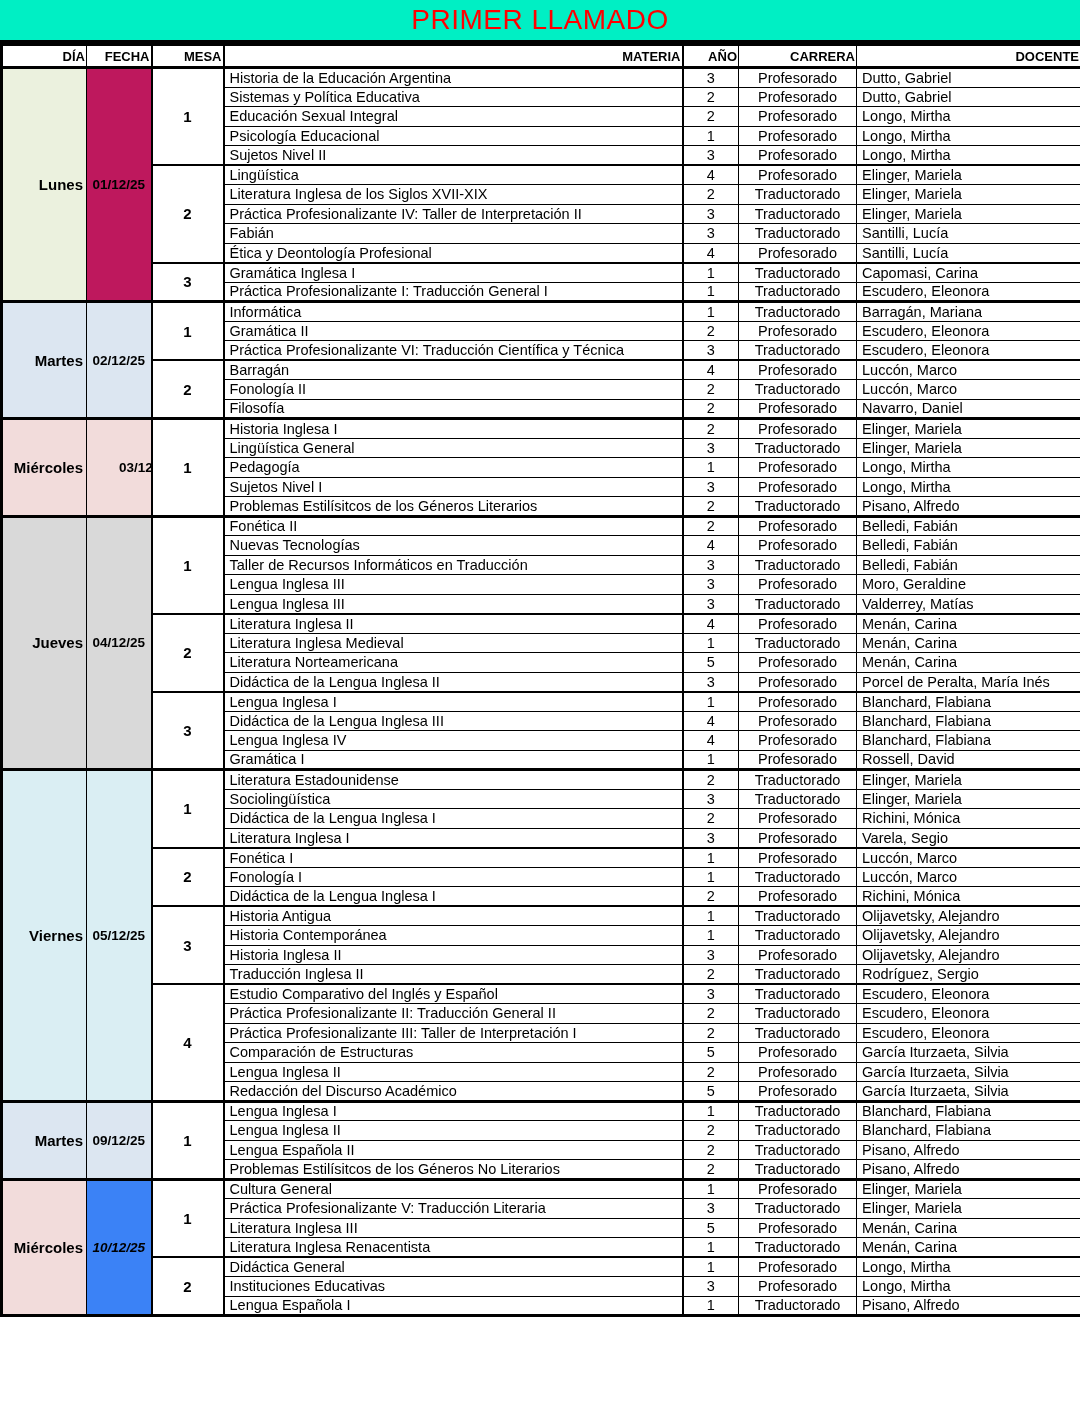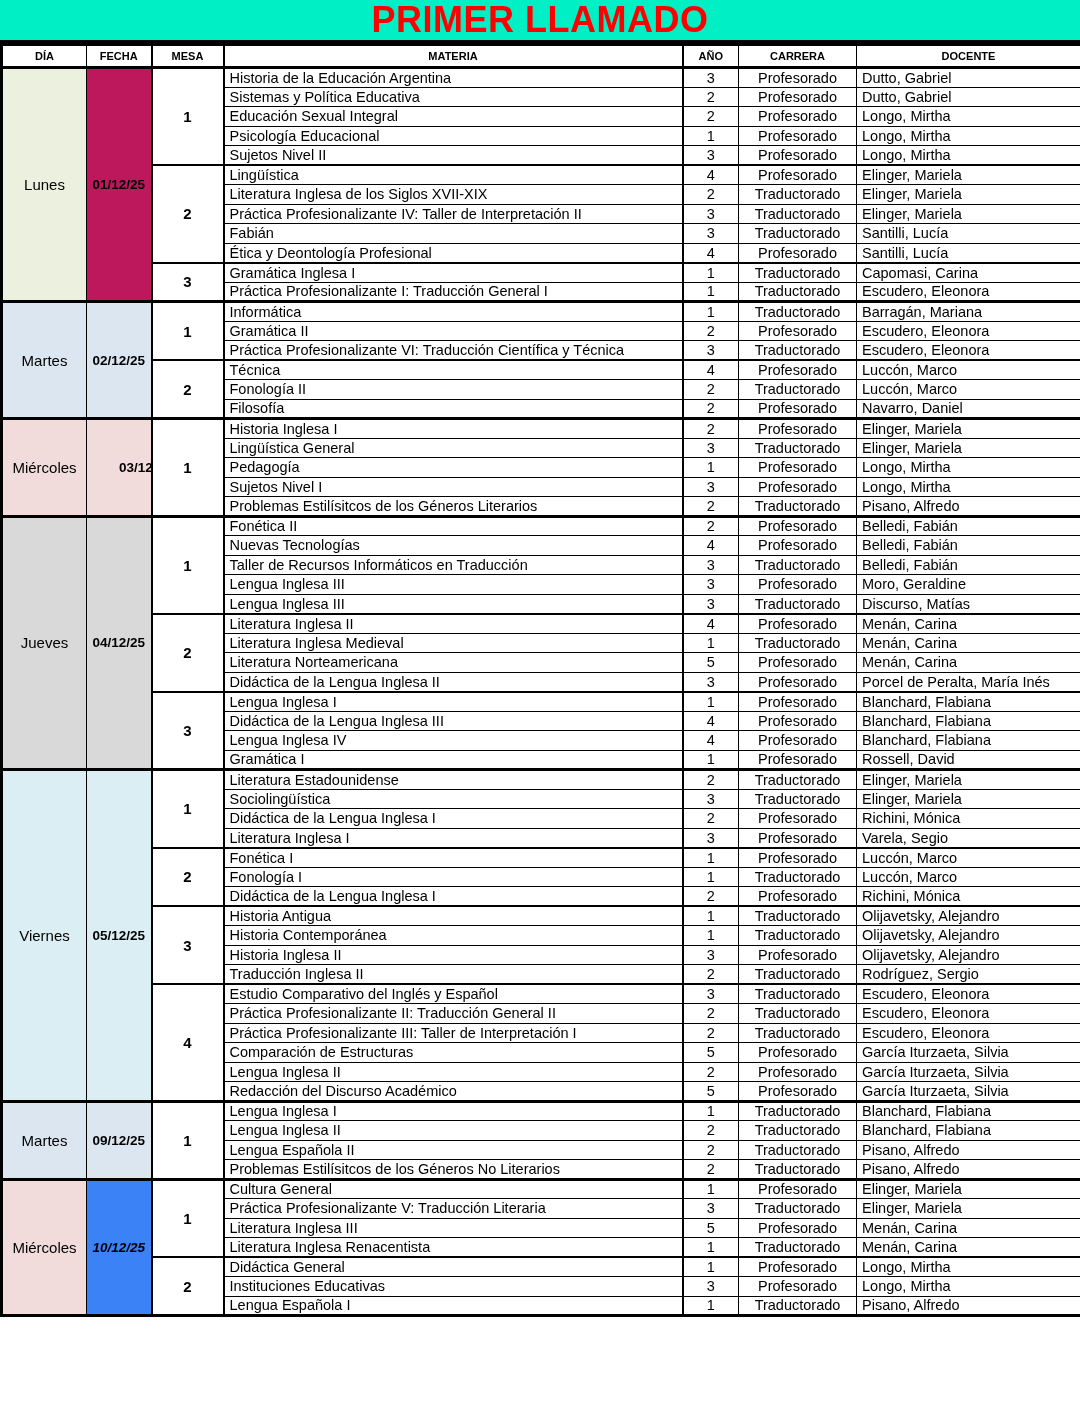--- a/index.html
+++ b/index.html
@@ -5,44 +5,44 @@
   * { box-sizing: border-box; }
   html, body { margin: 0; padding: 0; background: #fff; }
   body { font-family: "Liberation Sans", sans-serif; color: #000; }
   .sheet { width: 1080px; }
 
   .title-bar {
     height: 43px;
     display: flex; align-items: center; justify-content: center;
     border-bottom: 3px solid #000;
   }
-  .title-text { font-size: 36px; font-weight: bold; letter-spacing: 0.5px; }
+  .title-text { font-size: 28px; font-weight: normal; letter-spacing: 0.5px; }
 
   table.schedule {
     width: 1080px;
     border-collapse: collapse;
     table-layout: fixed;
     border: 3px solid #000;
   }
   th, td {
     border: 1px solid #000;
     overflow: hidden;
     white-space: nowrap;
   }
   thead th {
     height: 23px;
-    font-size: 11px;
+    font-size: 13px;
     font-weight: bold;
-    text-align: center;
+    text-align: right;
     background: #fff;
     border-bottom: 3px solid #000;
   }
   tbody td { height: 19.5px; font-size: 14.5px; padding: 0 3px; vertical-align: middle; }
 
-  td.c-day   { font-weight: normal; text-align: center; font-size: 15px; }
+  td.c-day   { font-weight: bold; text-align: right; font-size: 15px; }
   td.c-fecha { font-weight: bold; text-align: center; font-size: 13.5px; padding: 0 1px; }
   td.c-mesa  { font-weight: bold; text-align: center; font-size: 15px; background: #fff; }
   td.c-materia { text-align: left; padding-left: 5px; }
   td.c-anio  { text-align: center; }
   td.c-carrera { text-align: center; }
   td.c-docente { text-align: left; padding-left: 5px; }
 
   .bl-2 { border-left-width: 2px; }
   tr.day-start  > td { border-top: 3px solid #000; }
   tr.mesa-start > td { border-top: 2.5px solid #000; }
@@ -170,21 +170,21 @@
           <td class="c-docente">Escudero, Eleonora</td>
         </tr>
         <tr>
           <td class="c-materia bl-2">Práctica Profesionalizante VI: Traducción Científica y Técnica</td>
           <td class="c-anio bl-2">3</td>
           <td class="c-carrera">Traductorado</td>
           <td class="c-docente">Escudero, Eleonora</td>
         </tr>
         <tr class="mesa-start">
           <td class="c-mesa bl-2" rowspan="3">2</td>
-          <td class="c-materia bl-2">Técnica</td>
+          <td class="c-materia bl-2">Barragán</td>
           <td class="c-anio bl-2">4</td>
           <td class="c-carrera">Profesorado</td>
           <td class="c-docente">Luccón, Marco</td>
         </tr>
         <tr>
           <td class="c-materia bl-2">Fonología II</td>
           <td class="c-anio bl-2">2</td>
           <td class="c-carrera">Traductorado</td>
           <td class="c-docente">Luccón, Marco</td>
         </tr>
@@ -251,21 +251,21 @@
         <tr>
           <td class="c-materia bl-2">Lengua Inglesa III</td>
           <td class="c-anio bl-2">3</td>
           <td class="c-carrera">Profesorado</td>
           <td class="c-docente">Moro, Geraldine</td>
         </tr>
         <tr>
           <td class="c-materia bl-2">Lengua Inglesa III</td>
           <td class="c-anio bl-2">3</td>
           <td class="c-carrera">Traductorado</td>
-          <td class="c-docente">Discurso, Matías</td>
+          <td class="c-docente">Valderrey, Matías</td>
         </tr>
         <tr class="mesa-start">
           <td class="c-mesa bl-2" rowspan="4">2</td>
           <td class="c-materia bl-2">Literatura Inglesa II</td>
           <td class="c-anio bl-2">4</td>
           <td class="c-carrera">Profesorado</td>
           <td class="c-docente">Menán, Carina</td>
         </tr>
         <tr>
           <td class="c-materia bl-2">Literatura Inglesa Medieval</td>

